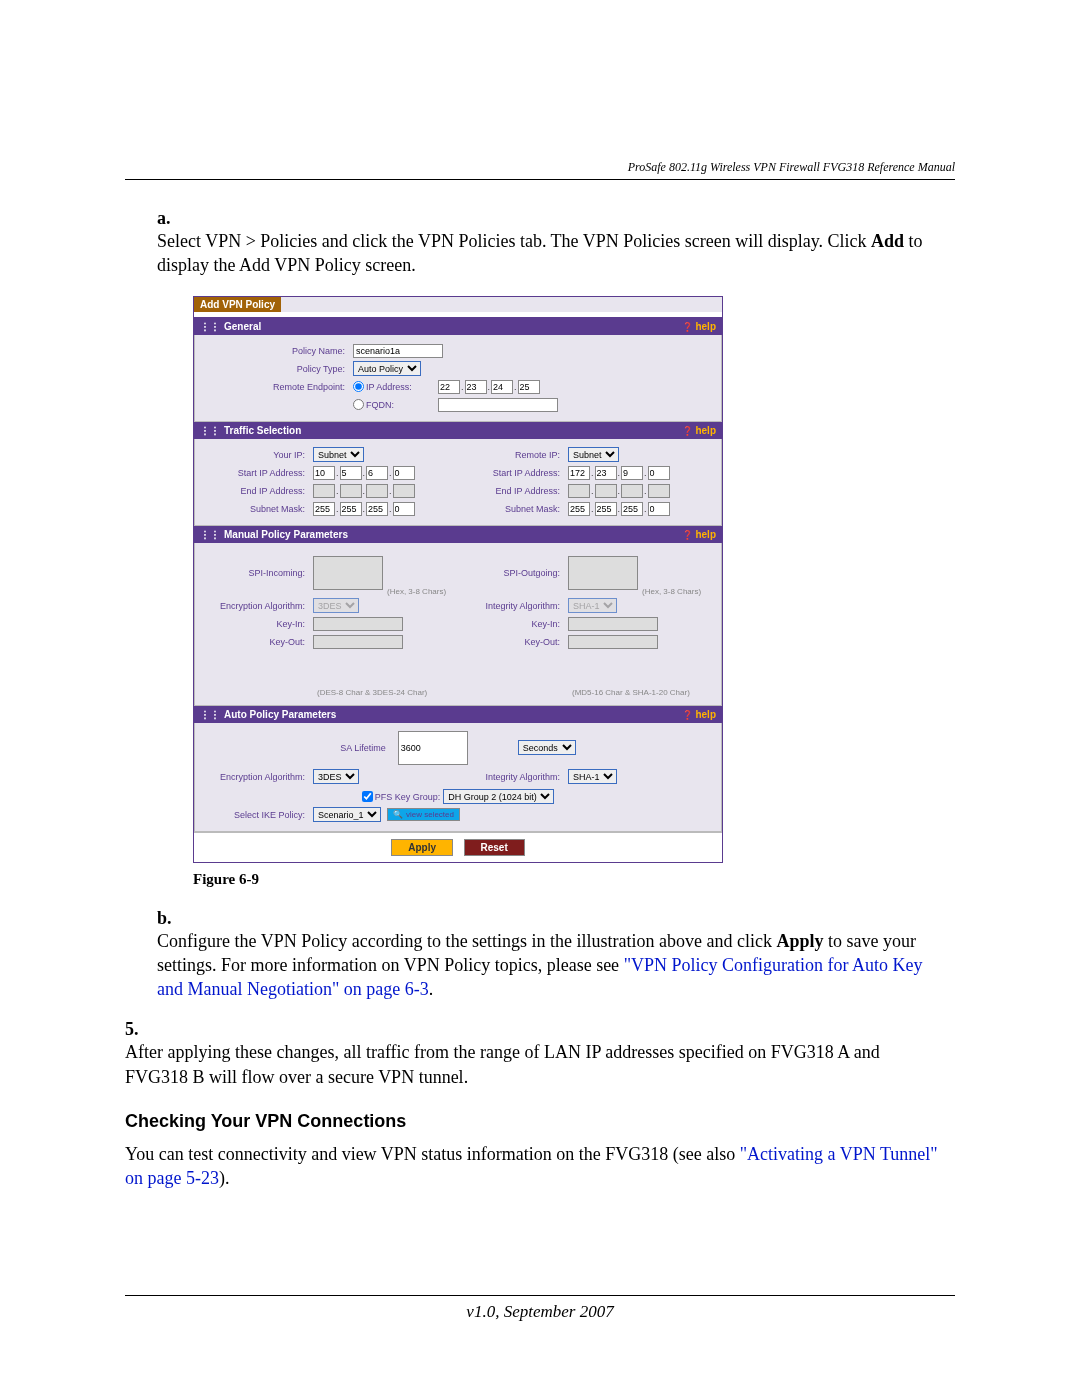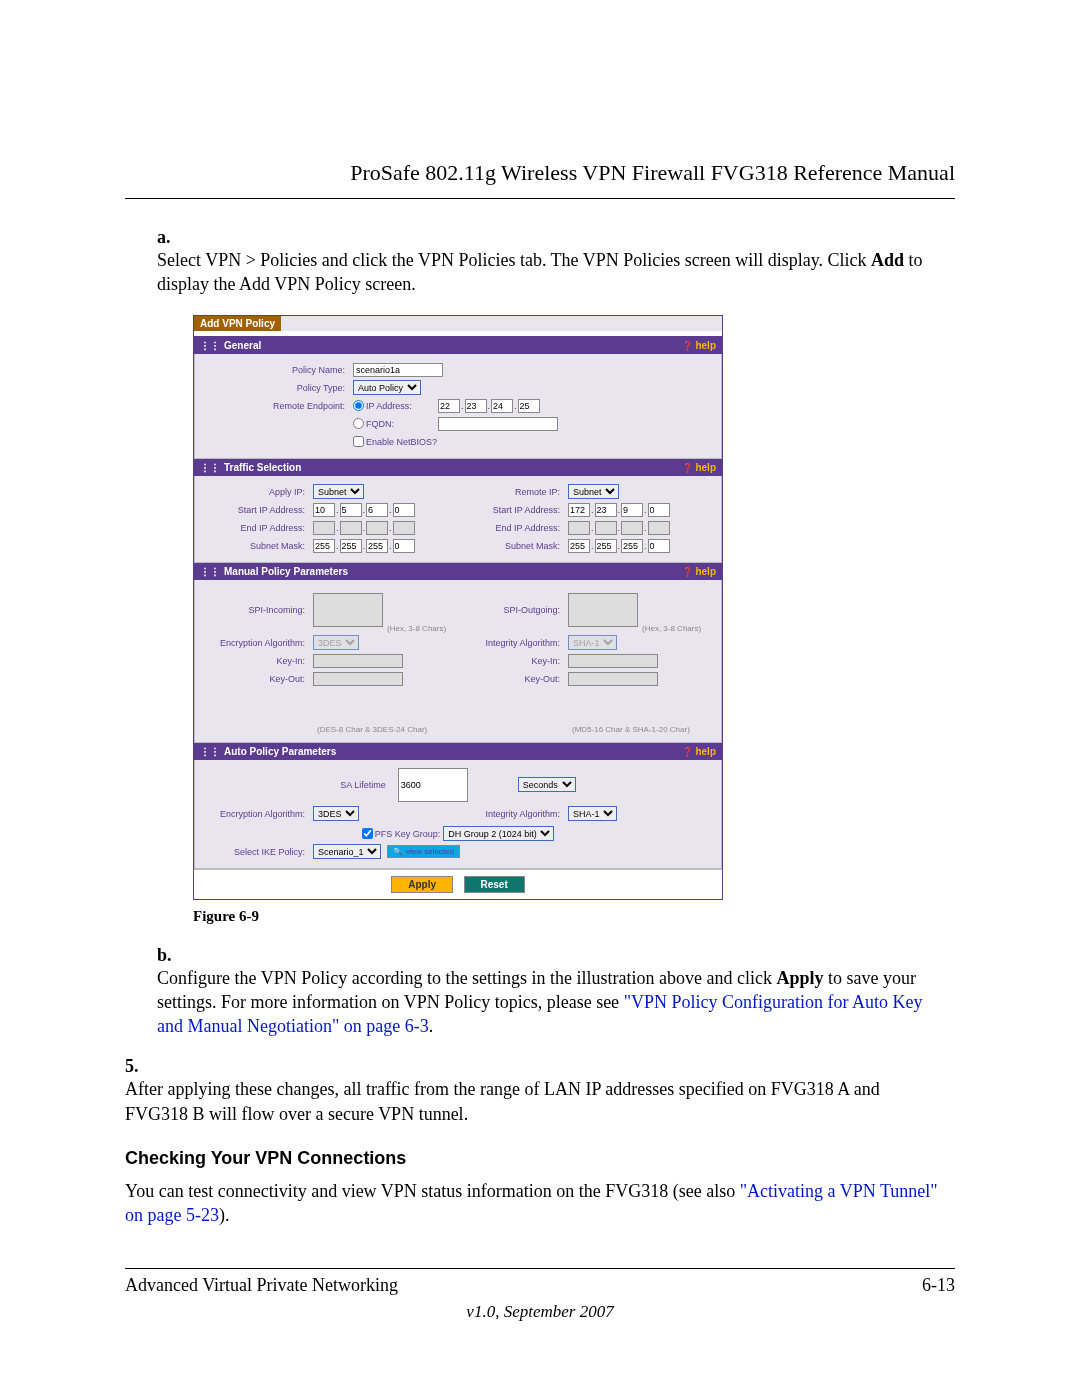--- a/index.html
+++ b/index.html
@@ -8,24 +8,25 @@
     height: 1397px;
     background: #fff;
     font-family: "Times New Roman", Times, serif;
     font-size: 18px;
     color: #000;
     position: relative;
     padding: 160px 125px 0 125px;
   }
   .header-line {
     border-bottom: 1.5px solid #000;
-    padding-bottom: 12px;
+    padding-bottom: 4px;
     margin-bottom: 28px;
     text-align: right;
-    font-size: 22px;
+    font-style: italic;
+    font-size: 12px;
   }
   .step-block { margin: 4px 0 18px 32px; }
   .step-label { display: inline-block; width: 28px; vertical-align: top; font-weight: bold; }
   .step-label.num { font-weight: bold; }
   .step-text { display: inline-block; width: 770px; vertical-align: top; line-height: 1.35; }
   .step-text b { font-weight: bold; }
   .link { color: #0015cc; }
   .figure-caption { font-weight: bold; font-size: 15px; margin: 8px 0 20px 68px; }
   h3.subhead { font-family: Arial, Helvetica, sans-serif; font-size: 18px; font-weight: bold; margin: 22px 0 10px 0; }
   .body-para { line-height: 1.35; margin-bottom: 10px; }
@@ -80,21 +81,21 @@
   .dot { margin:0 1px; }
   .twocol { display:flex; }
   .twocol > div { flex:1; }
   .radio, .checkbox { width:11px; height:11px; vertical-align:middle; margin-right:2px;}
   .btnrow { background:#fff; padding:6px; text-align:center; border-top:1px solid #bbb;}
   .btn {
     display:inline-block; padding:2px 16px; font-size:10px; font-weight:bold;
     border:1px solid #888; margin:0 4px; cursor:pointer;
   }
   .btn.apply { background:#ffb400; }
-  .btn.reset { background:#0f766e; color:#fff;}
+  .btn.reset { background:#7f1d1d; color:#fff;}
   .viewsel {
     display:inline-flex; align-items:center; gap:3px;
     border:1px solid #888; background:#0ea5e9; color:#5a3b8f;
     font-size:8px; padding:1px 5px; margin-left:6px;
   }
   .viewsel::before { content:"🔍"; font-size:8px; }
   .disabled { background:#ddd; color:#888; }
 </style>
 </head>
 <body>
@@ -143,39 +144,34 @@
         <span class="dot">.</span>
       <input class="tiny" value="25" style="">
     </div>
     <div class="row">
         <span class="lbl wide"></span>
       <input type="radio" class="radio" style="">
       <span style="color:#5a3b8f;width:56px;">FQDN:</span>
       <span style="width:16px;"></span>
       <input class="large" style="">
     </div>
-    <div class="row">
-        <span class="lbl wide"></span>
-      <input type="checkbox" class="checkbox" style="">
-      <span style="color:#5a3b8f;">Enable NetBIOS?</span>
-    </div>
   </div>
 
   
   <div class="sectionbar">
     <span><span style="margin-right:4px;">⋮⋮</span><span>Traffic Selection</span></span>
     <span class="help">
         <span>help</span>
       </span>
   </div>
   <div class="panel">
     <div class="twocol">
       <div>
         <div class="row">
-            <span class="lbl">Apply IP:</span>
+            <span class="lbl">Your IP:</span>
           <select class="sel"><option>Subnet</option></select>
           </div>
         <div class="row">
             <span class="lbl">Start IP Address:</span>
           <input class="tiny" value="10" style="">
             <span class="dot">.</span>
           <input class="tiny" value="5" style="">
             <span class="dot">.</span>
           <input class="tiny" value="6" style="">
             <span class="dot">.</span>
@@ -362,18 +358,14 @@
 </div>
 
 <h3 class="subhead">Checking Your VPN Connections</h3>
 
 <p class="body-para">
   <span>You can test connectivity and view VPN status information on the FVG318 (see also </span><span class="link">"Activating a VPN Tunnel" on page 5-23</span><span>).</span>
 </p>
 
 <div class="footer">
   <div class="footer-rule"></div>
-  <div class="footer-row">
-    <span>Advanced Virtual Private Networking</span>
-    <span>6-13</span>
-  </div>
   <div class="footer-ver">v1.0, September 2007</div>
 </div>
 
 </body></html>

